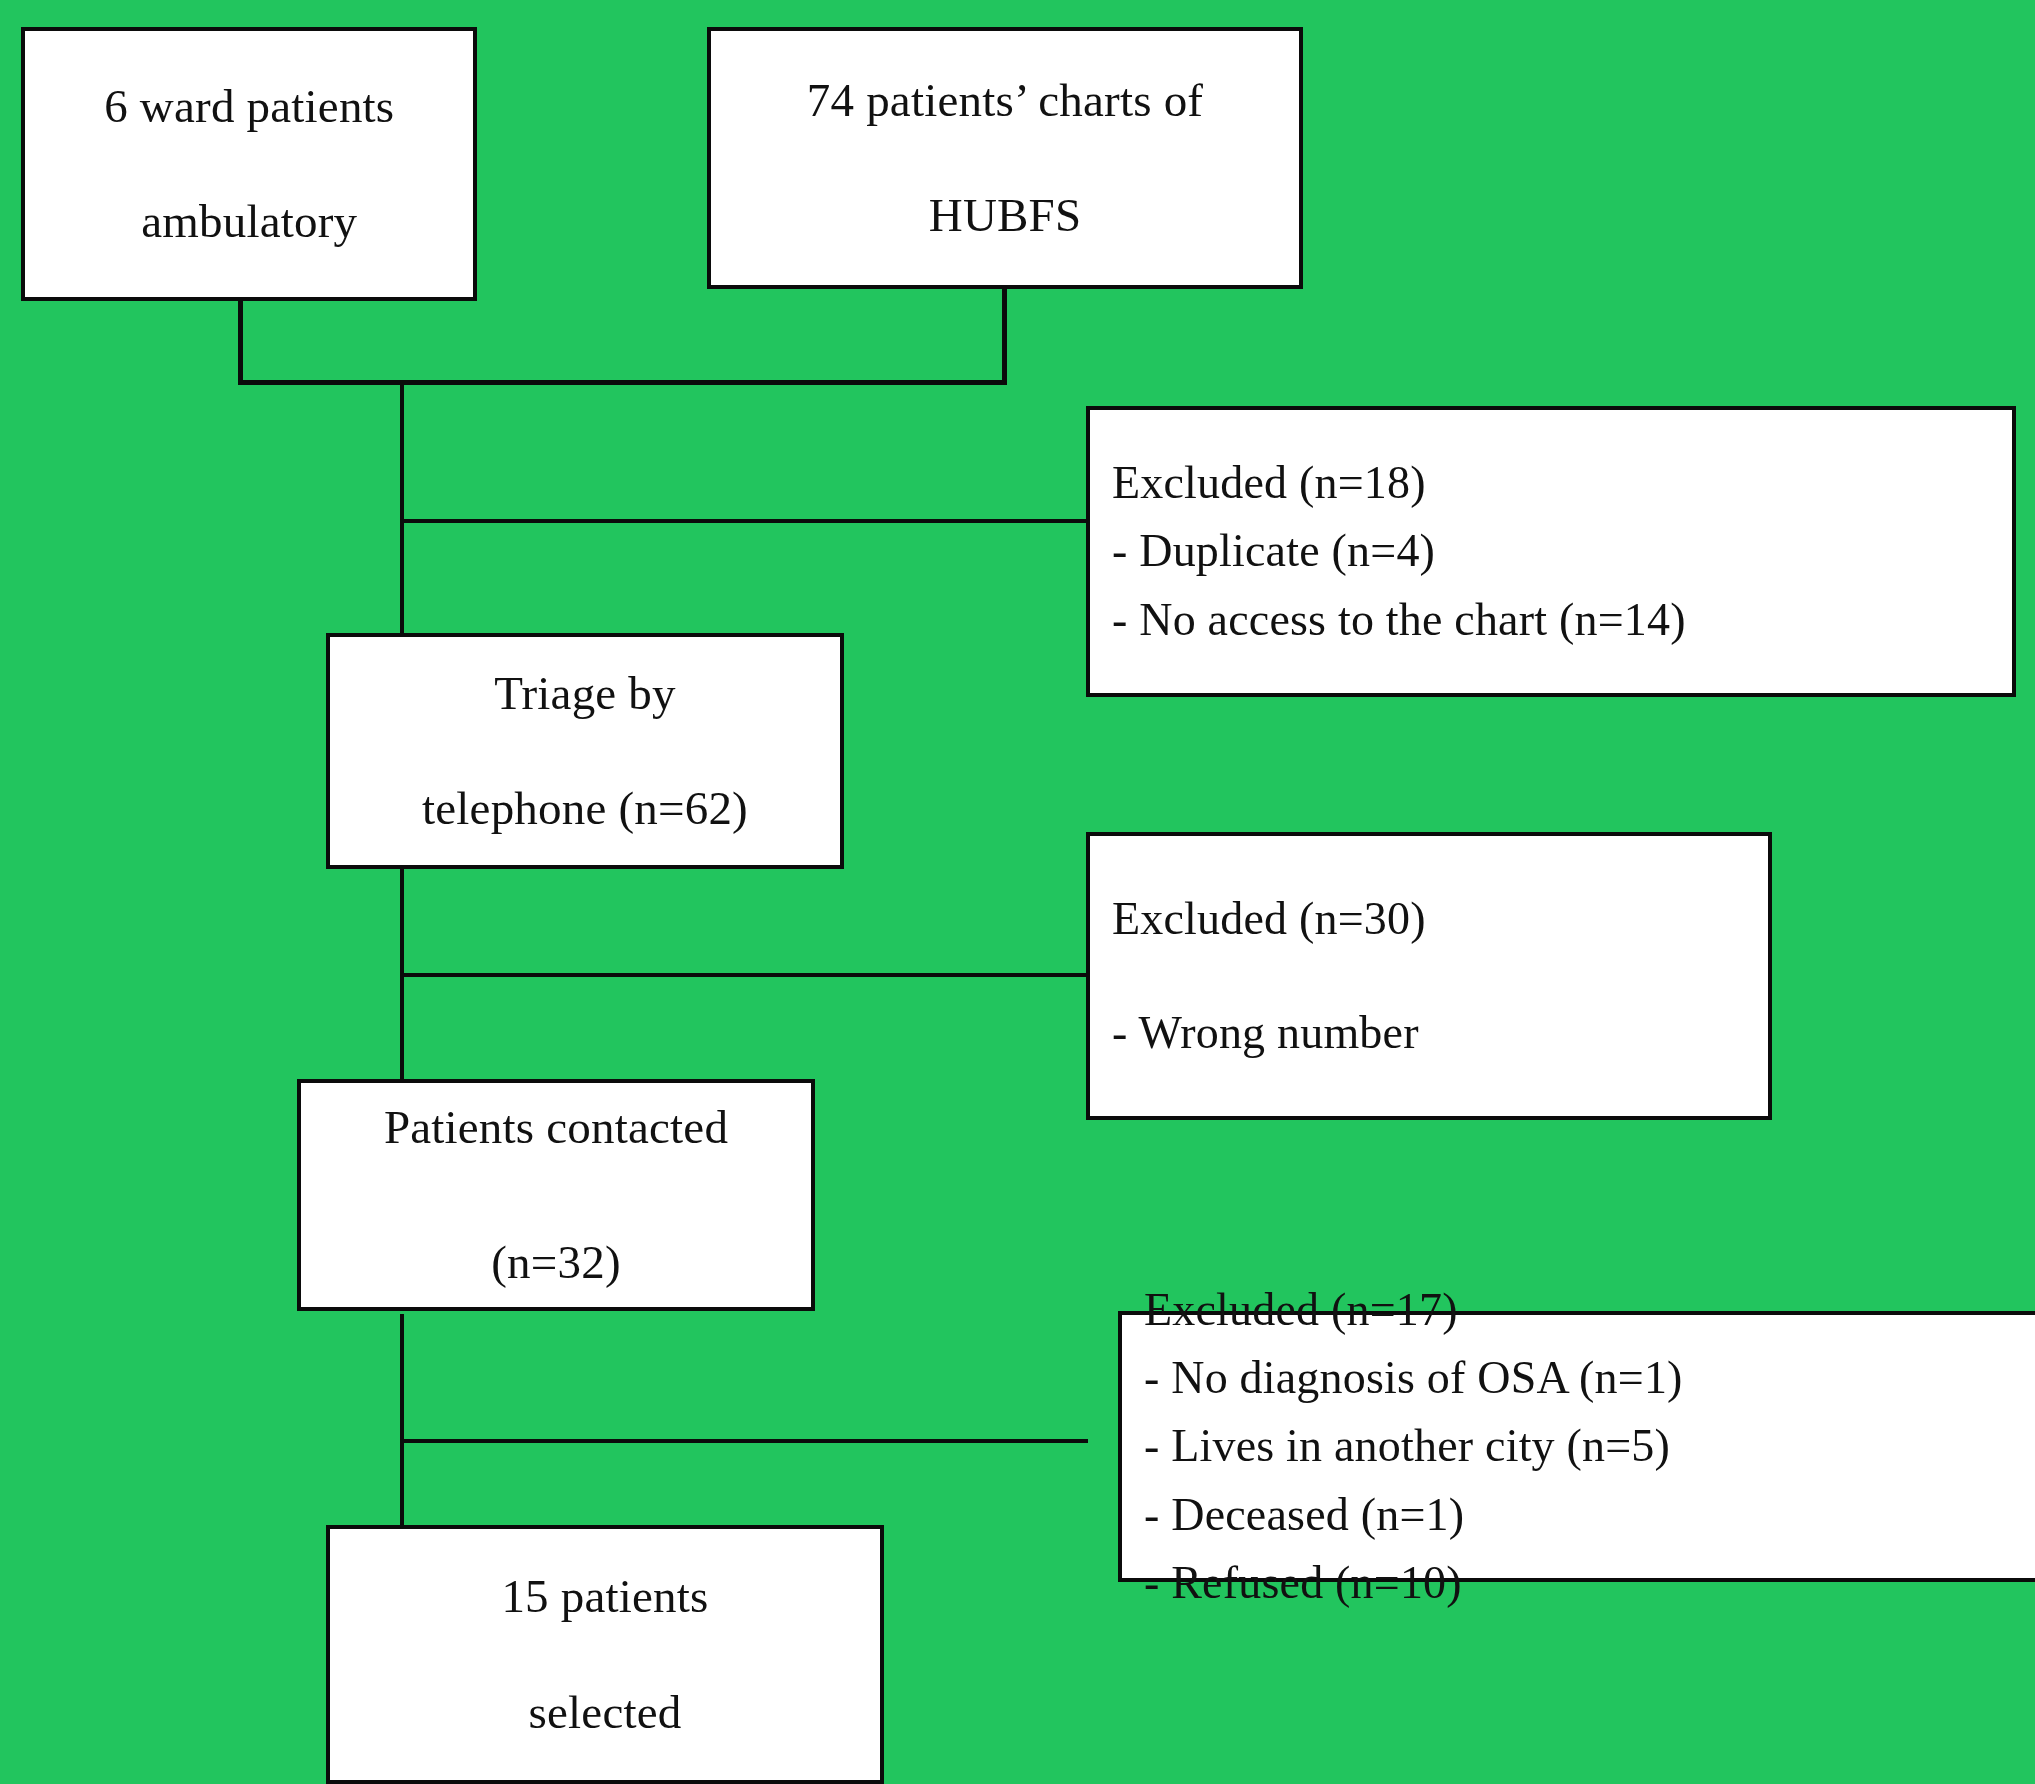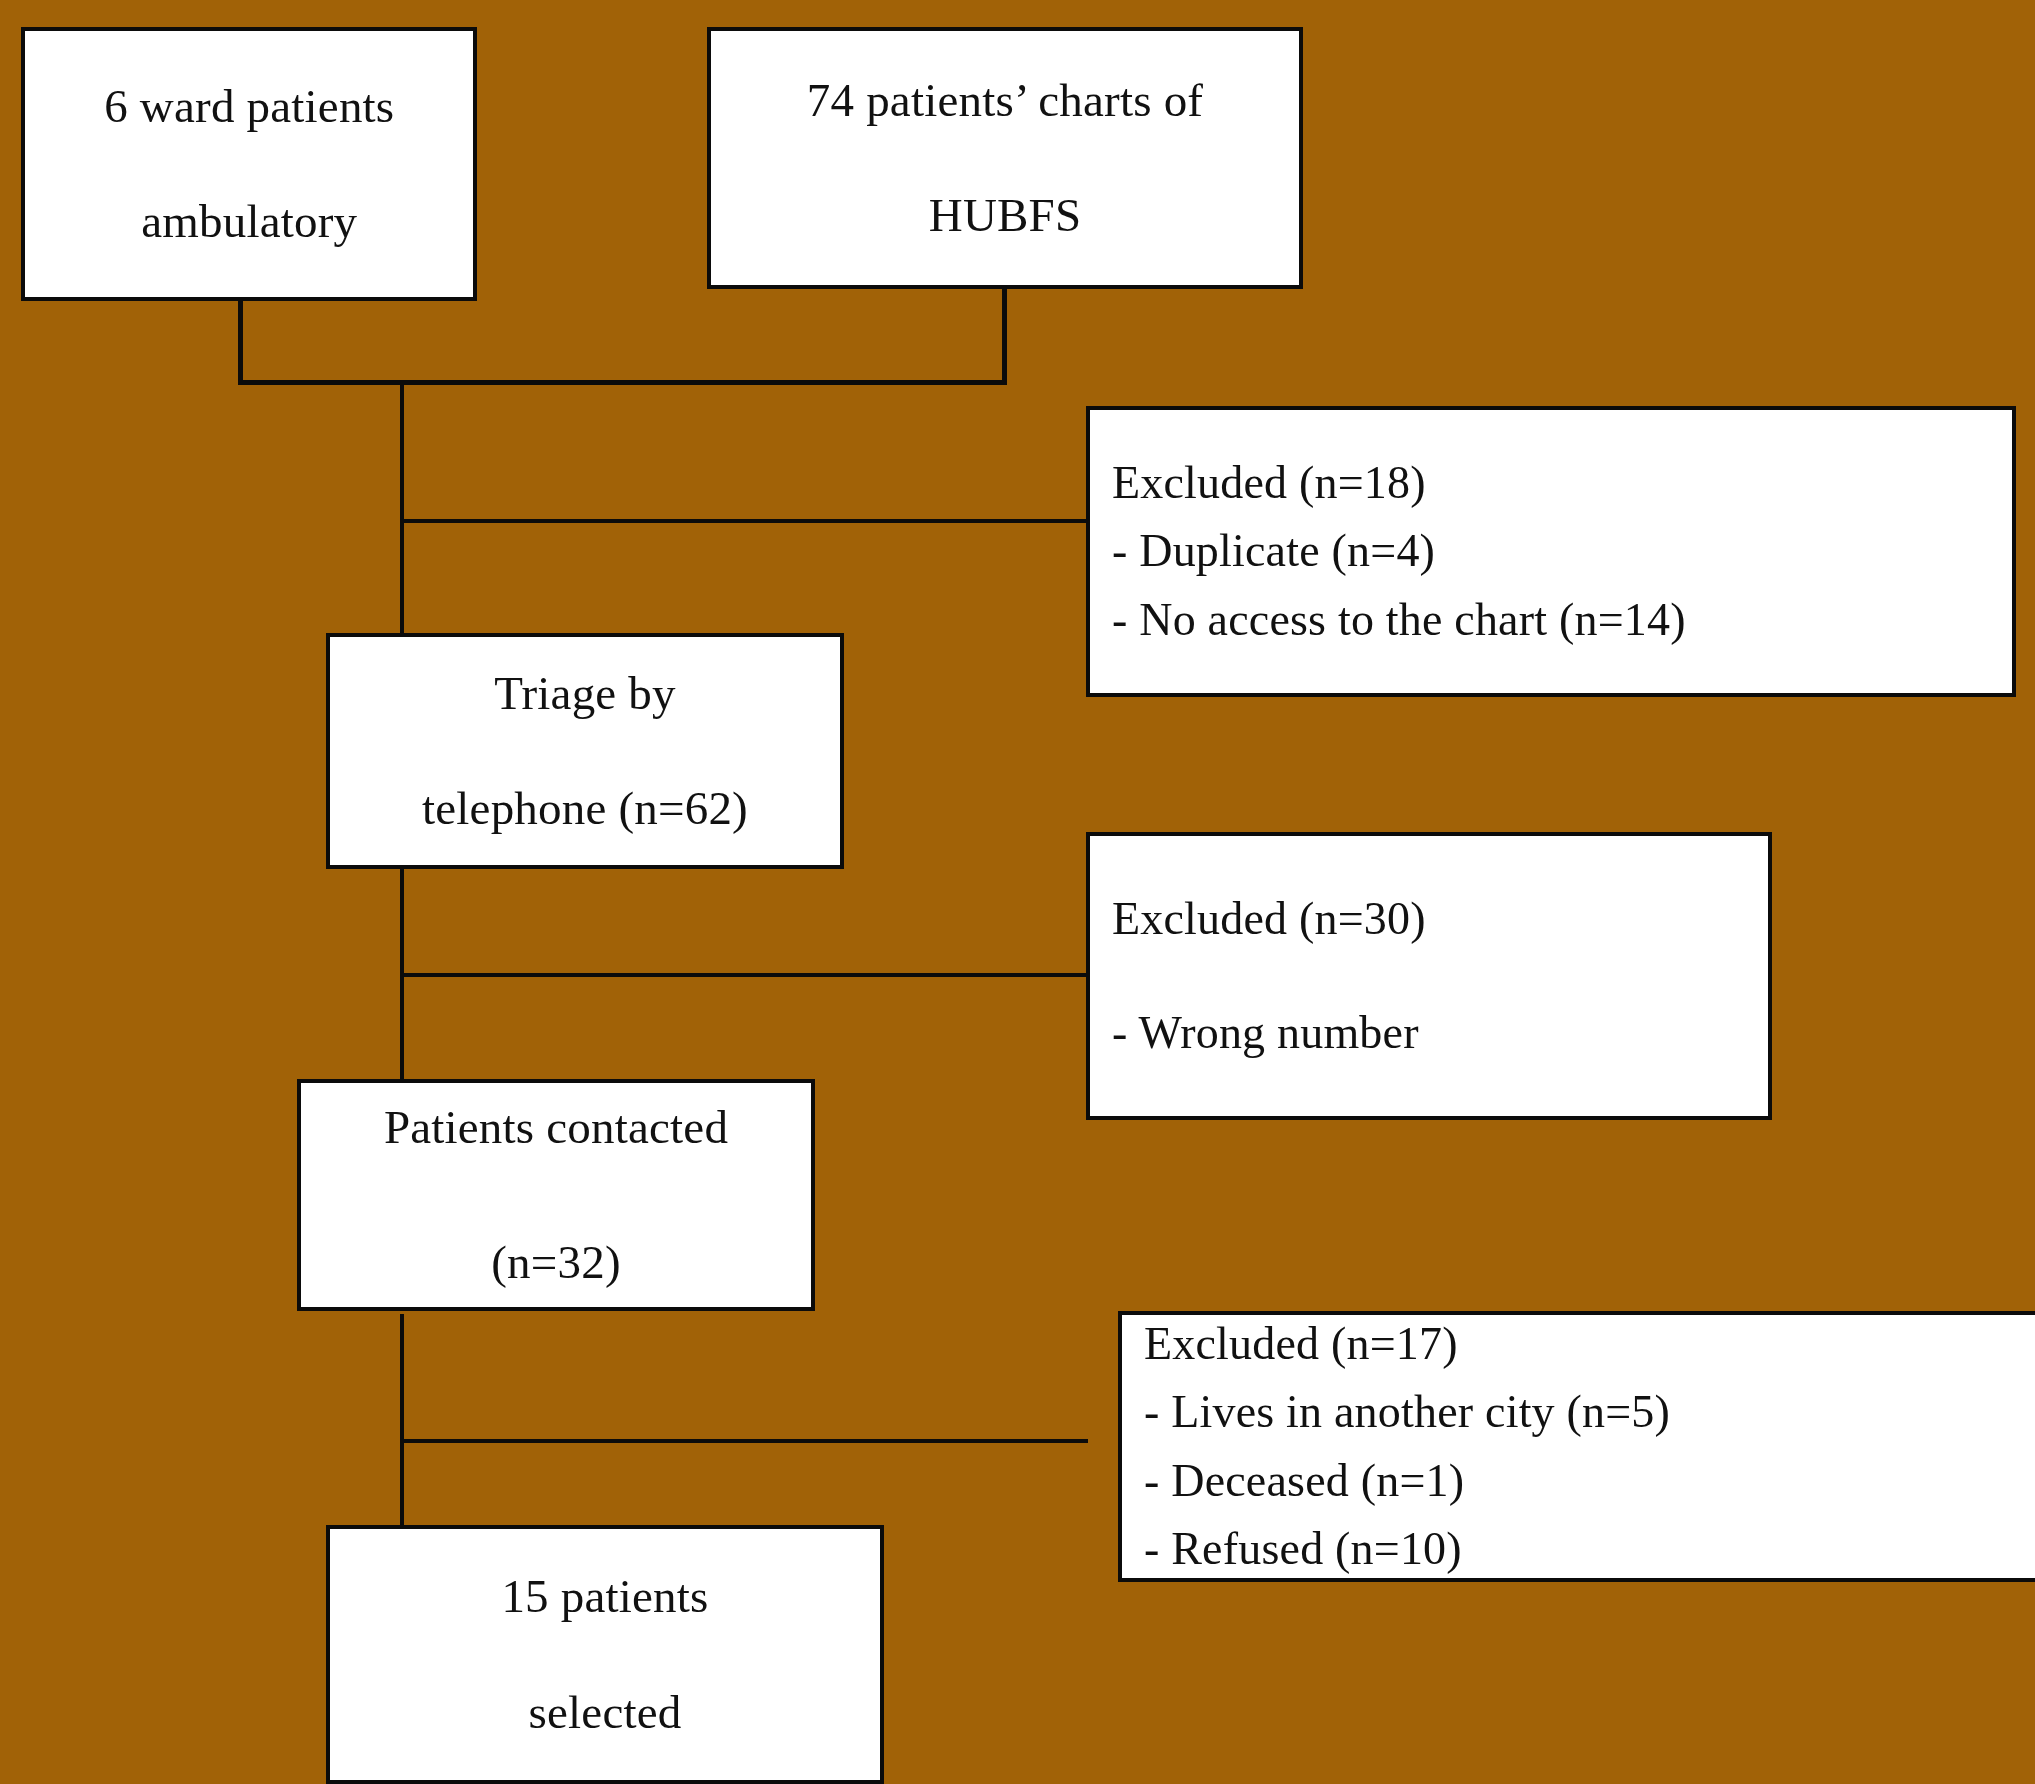--- a/index.html
+++ b/index.html
@@ -4,21 +4,21 @@
 <style>
   html, body {
     margin: 0;
     padding: 0;
     background: #ffffff;
   }
   #canvas {
     position: relative;
     width: 2035px;
     height: 1785px;
-    background: #a16207;
+    background: #22c55e;
     font-family: "Liberation Serif", "DejaVu Serif", serif;
     overflow: hidden;
   }
   .node {
     position: absolute;
     box-sizing: border-box;
     border: 4.6px solid #0b0b0b;
     background: #ffffff;
     display: flex;
     flex-direction: column;
@@ -108,20 +108,21 @@
     <div class="node-line">- Wrong number</div>
   </div>
 
   <div class="node centered" style="left:297px; top:1079px; width:518px; height:232px;gap:20px;">
     <div class="node-line">Patients contacted</div>
     <div class="node-line">(n=32)</div>
   </div>
 
   <div class="node listed" style="left:1118px; top:1311px; width:930px; height:271px;">
     <div class="node-line">Excluded (n=17)</div>
+    <div class="node-line">- No diagnosis of OSA (n=1)</div>
     <div class="node-line">- Lives in another city (n=5)</div>
     <div class="node-line">- Deceased (n=1)</div>
     <div class="node-line">- Refused (n=10)</div>
   </div>
 
   <div class="node centered" style="left:326px; top:1525px; width:558px; height:259px;">
     <div class="node-line">15 patients</div>
     <div class="node-line">selected</div>
   </div>
 

